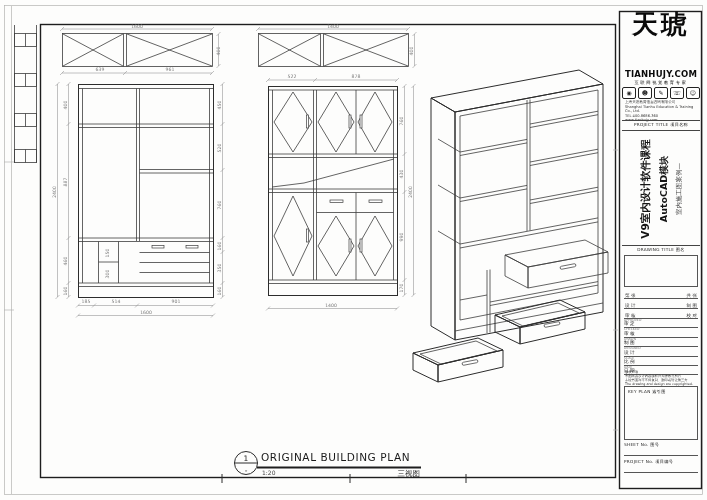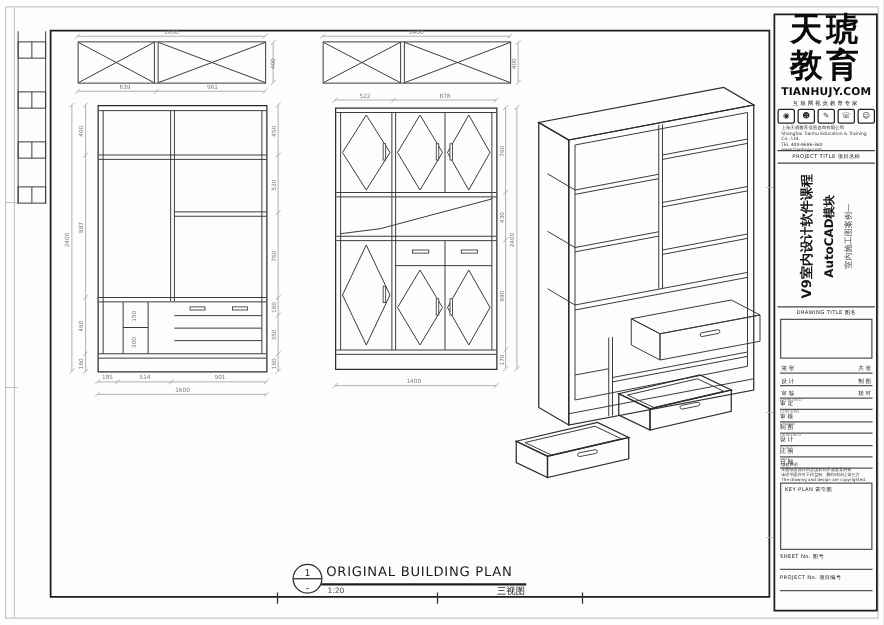--- a/index.html
+++ b/index.html
@@ -337,21 +337,20 @@
     <text x="261" y="461" class="vtitle">ORIGINAL BUILDING PLAN</text>
     <line x1="257" y1="467.5" x2="421" y2="467.5" stroke="#1e1e1e" stroke-width="1.8"></line>
     <text x="262" y="474.5" class="vscale">1:20</text>
     <text x="420" y="475.5" class="vcap" text-anchor="end">三视图</text>
   </g>
 </svg>
 
 <div id="titleblock">
 
   <div class="tb-abs brand-big" style="top:8px">天琥</div>
-  <div class="tb-abs brand-big" style="top:37px">教育</div>
   <div class="tb-abs brand-site" style="top:67px">TIANHUJY.COM</div>
   <div class="tb-abs brand-tag" style="top:78px">互联网视觉教育专家</div>
 
   <div class="tb-abs icon-row" style="top:85px">
     <span class="icon-box">◉</span>
     <span class="icon-box">☻</span>
     <span class="icon-box">✎</span>
     <span class="icon-box">☏</span>
     <span class="icon-box">☺</span>
   </div>

